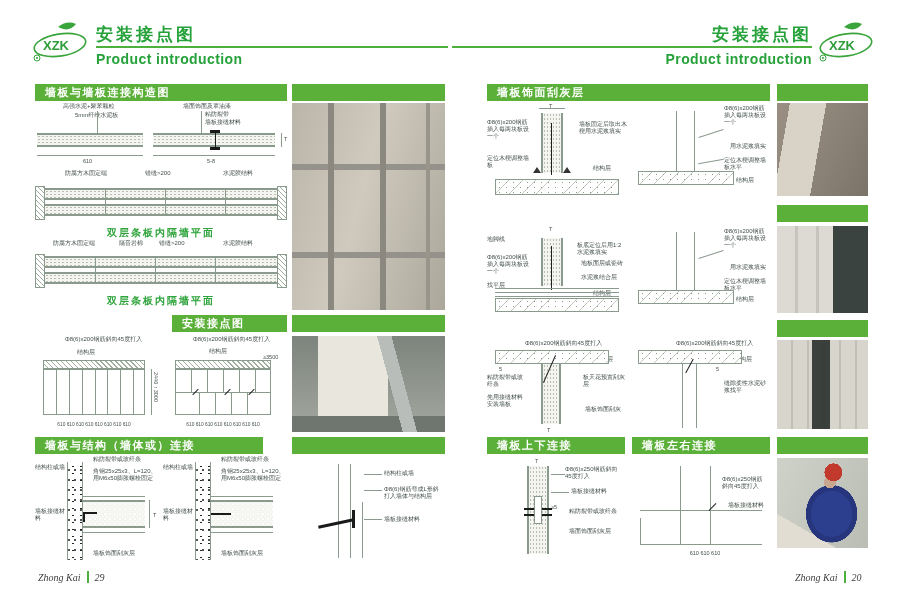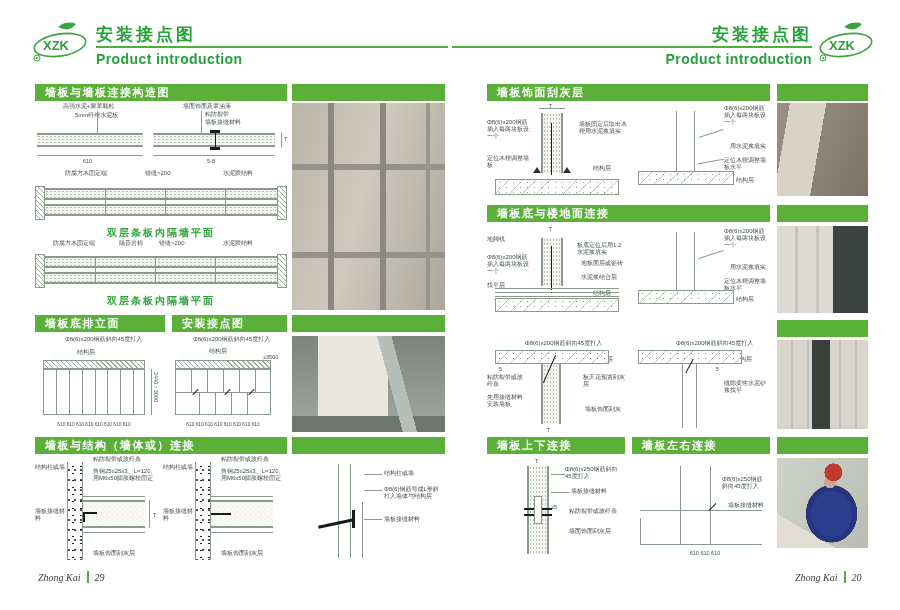--- a/index.html
+++ b/index.html
@@ -97,24 +97,23 @@
   <svg class="logo" style="left:816px;top:20px" width="60" height="44" viewBox="0 0 60 44">
     <ellipse cx="30" cy="25" rx="26" ry="11" transform="rotate(-9 30 25)" fill="none" stroke="#3aa43d" stroke-width="1.6"></ellipse>
     <path d="M28,7 q9,-7 18,-3 q-7,9 -18,3 z" fill="#3aa43d"></path>
     <text x="13" y="30" font-size="13" font-weight="bold" fill="#2f9e3a">XZK</text>
     <circle cx="7" cy="38" r="3" fill="none" stroke="#3aa43d"></circle>
     <circle cx="7" cy="38" r="1" fill="#3aa43d"></circle>
   </svg>
 
   <div class="banner" style="left:35px;top:84px;width:252px">墙板与墙板连接构造图</div>
   <div class="strip" style="left:292px;top:84px;width:153px"></div>
-  <div class="banner" style="left:35px;top:315px;width:130px">墙板底排立面</div>
   <div class="banner" style="left:172px;top:315px;width:115px">安装接点图</div>
   <div class="strip" style="left:292px;top:315px;width:153px"></div>
-  <div class="banner" style="left:35px;top:437px;width:252px">墙板与结构（墙体或）连接</div>
+  <div class="banner" style="left:35px;top:437px;width:228px">墙板与结构（墙体或）连接</div>
   <div class="strip" style="left:292px;top:437px;width:153px"></div>
 
   <div class="dgm" style="left:35px;top:103px;width:252px;height:66px">
     <div class="lb" style="left:28px;top:0;width:70px">高强水泥+聚苯颗粒</div>
     <div class="lb" style="left:40px;top:9px;width:66px">5mm纤维水泥板</div>
     <div class="lb" style="left:148px;top:0;width:70px">墙面饰面及罩油漆</div>
     <div class="lb" style="left:170px;top:8px;width:40px">粘防裂带</div>
     <div class="lb" style="left:170px;top:16px;width:46px">墙板接缝材料</div>
     <div class="vl" style="left:62px;top:8px;height:22px"></div>
     <div class="vl" style="left:166px;top:8px;height:22px"></div>
@@ -247,21 +246,20 @@
   </div>
 
   <div class="foot" style="left:38px;top:571px">
     <span>Zhong Kai</span>
     <span class="bar"></span>
     <span>29</span>
   </div>
 
   <div class="banner" style="left:487px;top:84px;width:283px">墙板饰面刮灰层</div>
   <div class="strip" style="left:777px;top:84px;width:91px"></div>
-  <div class="banner" style="left:487px;top:205px;width:283px">墙板底与楼地面连接</div>
   <div class="strip" style="left:777px;top:205px;width:91px"></div>
   <div class="strip" style="left:777px;top:320px;width:91px"></div>
   <div class="banner" style="left:632px;top:437px;width:138px">墙板左右连接</div>
   <div class="banner" style="left:487px;top:437px;width:138px">墙板上下连接</div>
   <div class="strip" style="left:777px;top:437px;width:91px"></div>
 
   <div class="dgm" style="left:487px;top:103px;width:140px;height:99px">
     <div class="hl" style="left:52px;top:5px;width:26px"></div>
     <div class="dim" style="left:62px;top:0">T</div>
     <div class="lb" style="left:0;top:16px;width:46px">Φ8(6)x200钢筋插入每两块板设一个</div>

